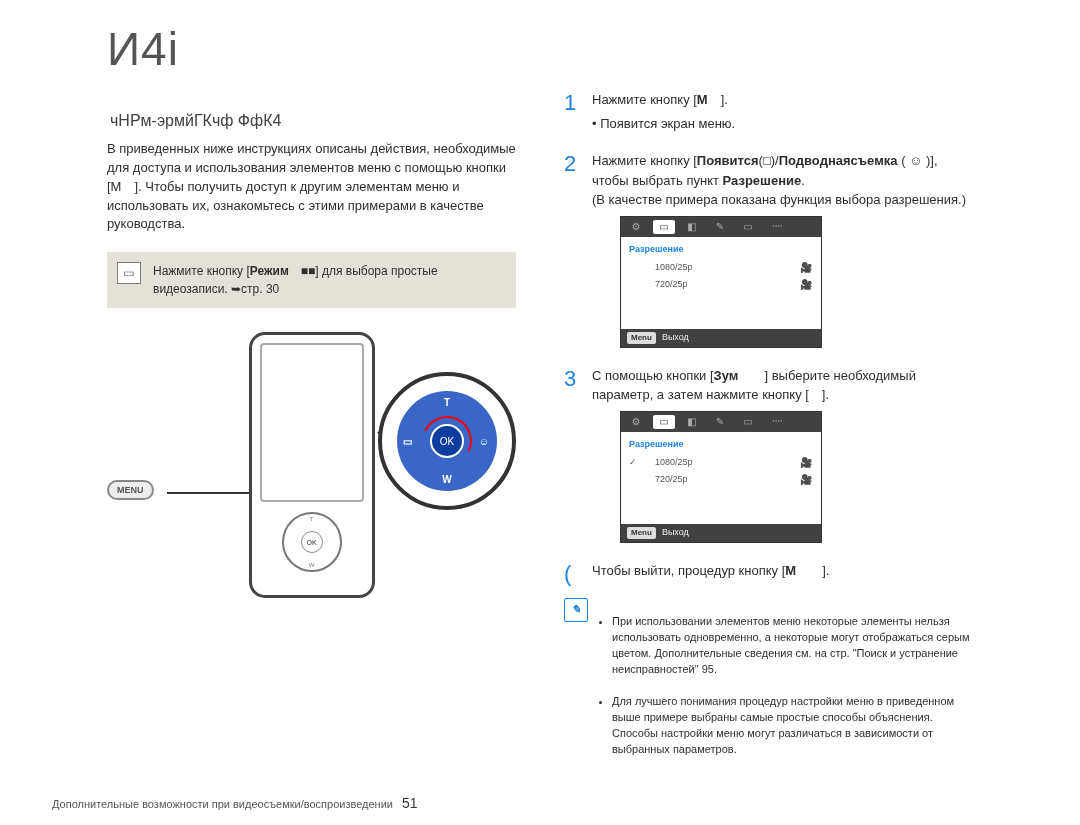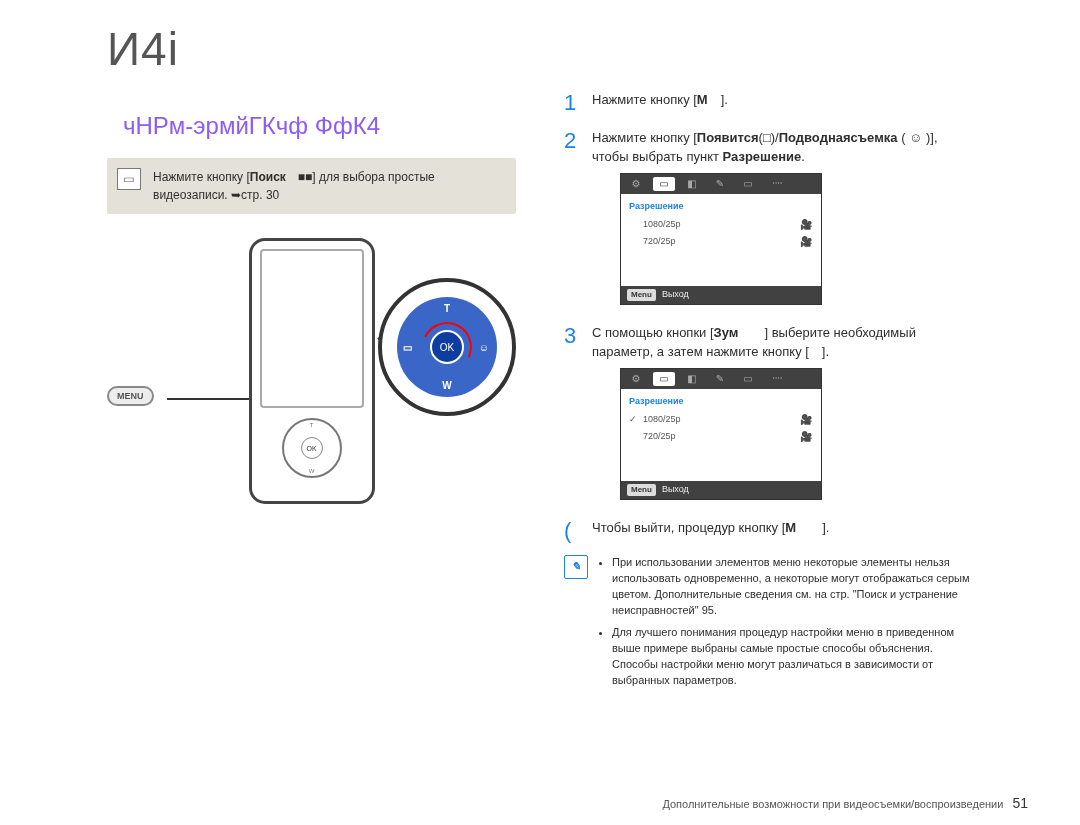--- a/index.html
+++ b/index.html
@@ -26,24 +26,24 @@
     margin: 0 0 14px 0;
   }
   .columns {
     display: flex;
     gap: 48px;
   }
   .col {
     flex: 1;
   }
   .subtitle {
-    color: #8b5cf6;
-    font-size: 24px;
+    color: #404040;
+    font-size: 16px;
     font-weight: 400;
-    margin: 22px 0 10px 16px;
+    margin: 22px 0 10px 3px;
   }
   p { margin: 0 0 10px 0; line-height: 1.45; }
   .notebox {
     background: #e4e1d8;
     padding: 10px 14px 10px 46px;
     position: relative;
     border-radius: 2px;
     margin: 18px 0 24px 0;
     font-size: 12px;
     line-height: 1.5;
@@ -178,21 +178,21 @@
     height: 20px; gap: 6px; padding: 0 4px;
   }
   .ui-tabs .tab {
     width: 22px; height: 14px;
     display: flex; align-items: center; justify-content: center;
     border-radius: 2px;
   }
   .ui-tabs .tab.active { background: #fff; color: #333; }
   .ui-body { flex: 1; padding: 4px 8px; }
   .ui-section-label { color: #1d84e0; font-size: 9px; font-weight: bold; margin: 2px 0 4px; }
-  .ui-row { display: flex; align-items: center; gap: 6px; font-size: 9px; color: #555; margin: 2px 0;}
+  .ui-row { display: flex; align-items: center; gap: 18px; font-size: 9px; color: #555; margin: 2px 0;}
   .ui-row .chk { width: 8px; display: inline-block; }
   .ui-row .cam { margin-left: auto; color: #666; font-size: 10px; }
   .ui-footer {
     background: #414141; color: #eee;
     height: 18px; display: flex; align-items: center;
     padding: 0 6px; gap: 6px; font-size: 9px;
   }
   .ui-footer .menu-tag {
     background: #ddd; color: #333; padding: 0 4px; border-radius: 2px;
     font-size: 8px; font-weight: bold;
@@ -204,47 +204,48 @@
   }
   .infobox .sign {
     width: 22px; height: 22px;
     border: 1px solid #1d84e0; color: #1d84e0;
     display: flex; align-items: center; justify-content: center;
     font-style: italic; font-weight: bold;
     flex-shrink: 0;
     border-radius: 2px;
   }
   .infobox ul { margin: 0; padding-left: 14px; }
-  .infobox li { margin-bottom: 6px; }
+  .infobox li { margin-bottom: 6px; margin-top: 16px; }
 
   .footer {
     position: absolute;
     bottom: 14px; left: 0; right: 0;
-    text-align: right;
+    text-align: left;
     font-size: 11px;
     color: #555;
   }
   .footer .pg { font-size: 14px; color: #333; padding-left: 6px;}
   .label-t { font-size: 6px; position: absolute; color: #777; }
 </style>
 </head>
 <body>
 
 <div class="page">
   <div class="bigtitle">И4і</div>
 
   <div class="columns">
 
     <div class="col">
       <div class="subtitle">чНРм-эрмйГКчф ФфК4</div>
 
+      <p>В приведенных ниже инструкциях описаны действия, необходимые для доступа и использования элементов меню с помощью кнопки [M ]. Чтобы   получить доступ к другим элементам меню и использовать их, ознакомьтесь с этими примерами в качестве руководства.</p>
 
       <div class="notebox">
         <span class="icon">▭</span>
-        <span>Нажмите кнопку [</span><b>Поиск ■■</b><span>] для выбора простые</span><br>
+        <span>Нажмите кнопку [</span><b>Режим ■■</b><span>] для выбора простые</span><br>
         <span>видеозаписи. ➥стр. 30</span>
       </div>
 
       <div class="device-illus">
         <div class="menu-chip">
           <span>MENU</span>
         </div>
         <div class="pointer-line" style="left:60px; top:160px; width:115px;"></div>
 
         <div class="phone">
@@ -270,25 +271,27 @@
         </div>
       </div>
     </div>
 
     <div class="col">
       <ol class="steps">
 
         <li class="step">
           <span class="num">1</span>
           <span>Нажмите кнопку [</span><b>M </b><span>].</span>
+          <div style="padding-left:0; margin-top:4px;">•&nbsp;<span>Появится экран меню.</span></div>
         </li>
 
         <li class="step">
           <span class="num">2</span>
           <span>Нажмите кнопку [</span><b>Появится</b><span>(□)/</span><b>Подводнаясъемка</b><span> ( ☺ )], чтобы выбрать пункт </span><b>Разрешение</b><span>.</span><br>
+          <span>(В качестве примера показана функция выбора разрешения.)</span>
 
           <div class="screen-ui">
             <div class="ui-tabs">
               <div class="tab">⚙</div>
               <div class="tab active">▭</div>
               <div class="tab">◧</div>
               <div class="tab">✎</div>
               <div class="tab">▭</div>
               <div class="tab">᠁</div>
             </div>

